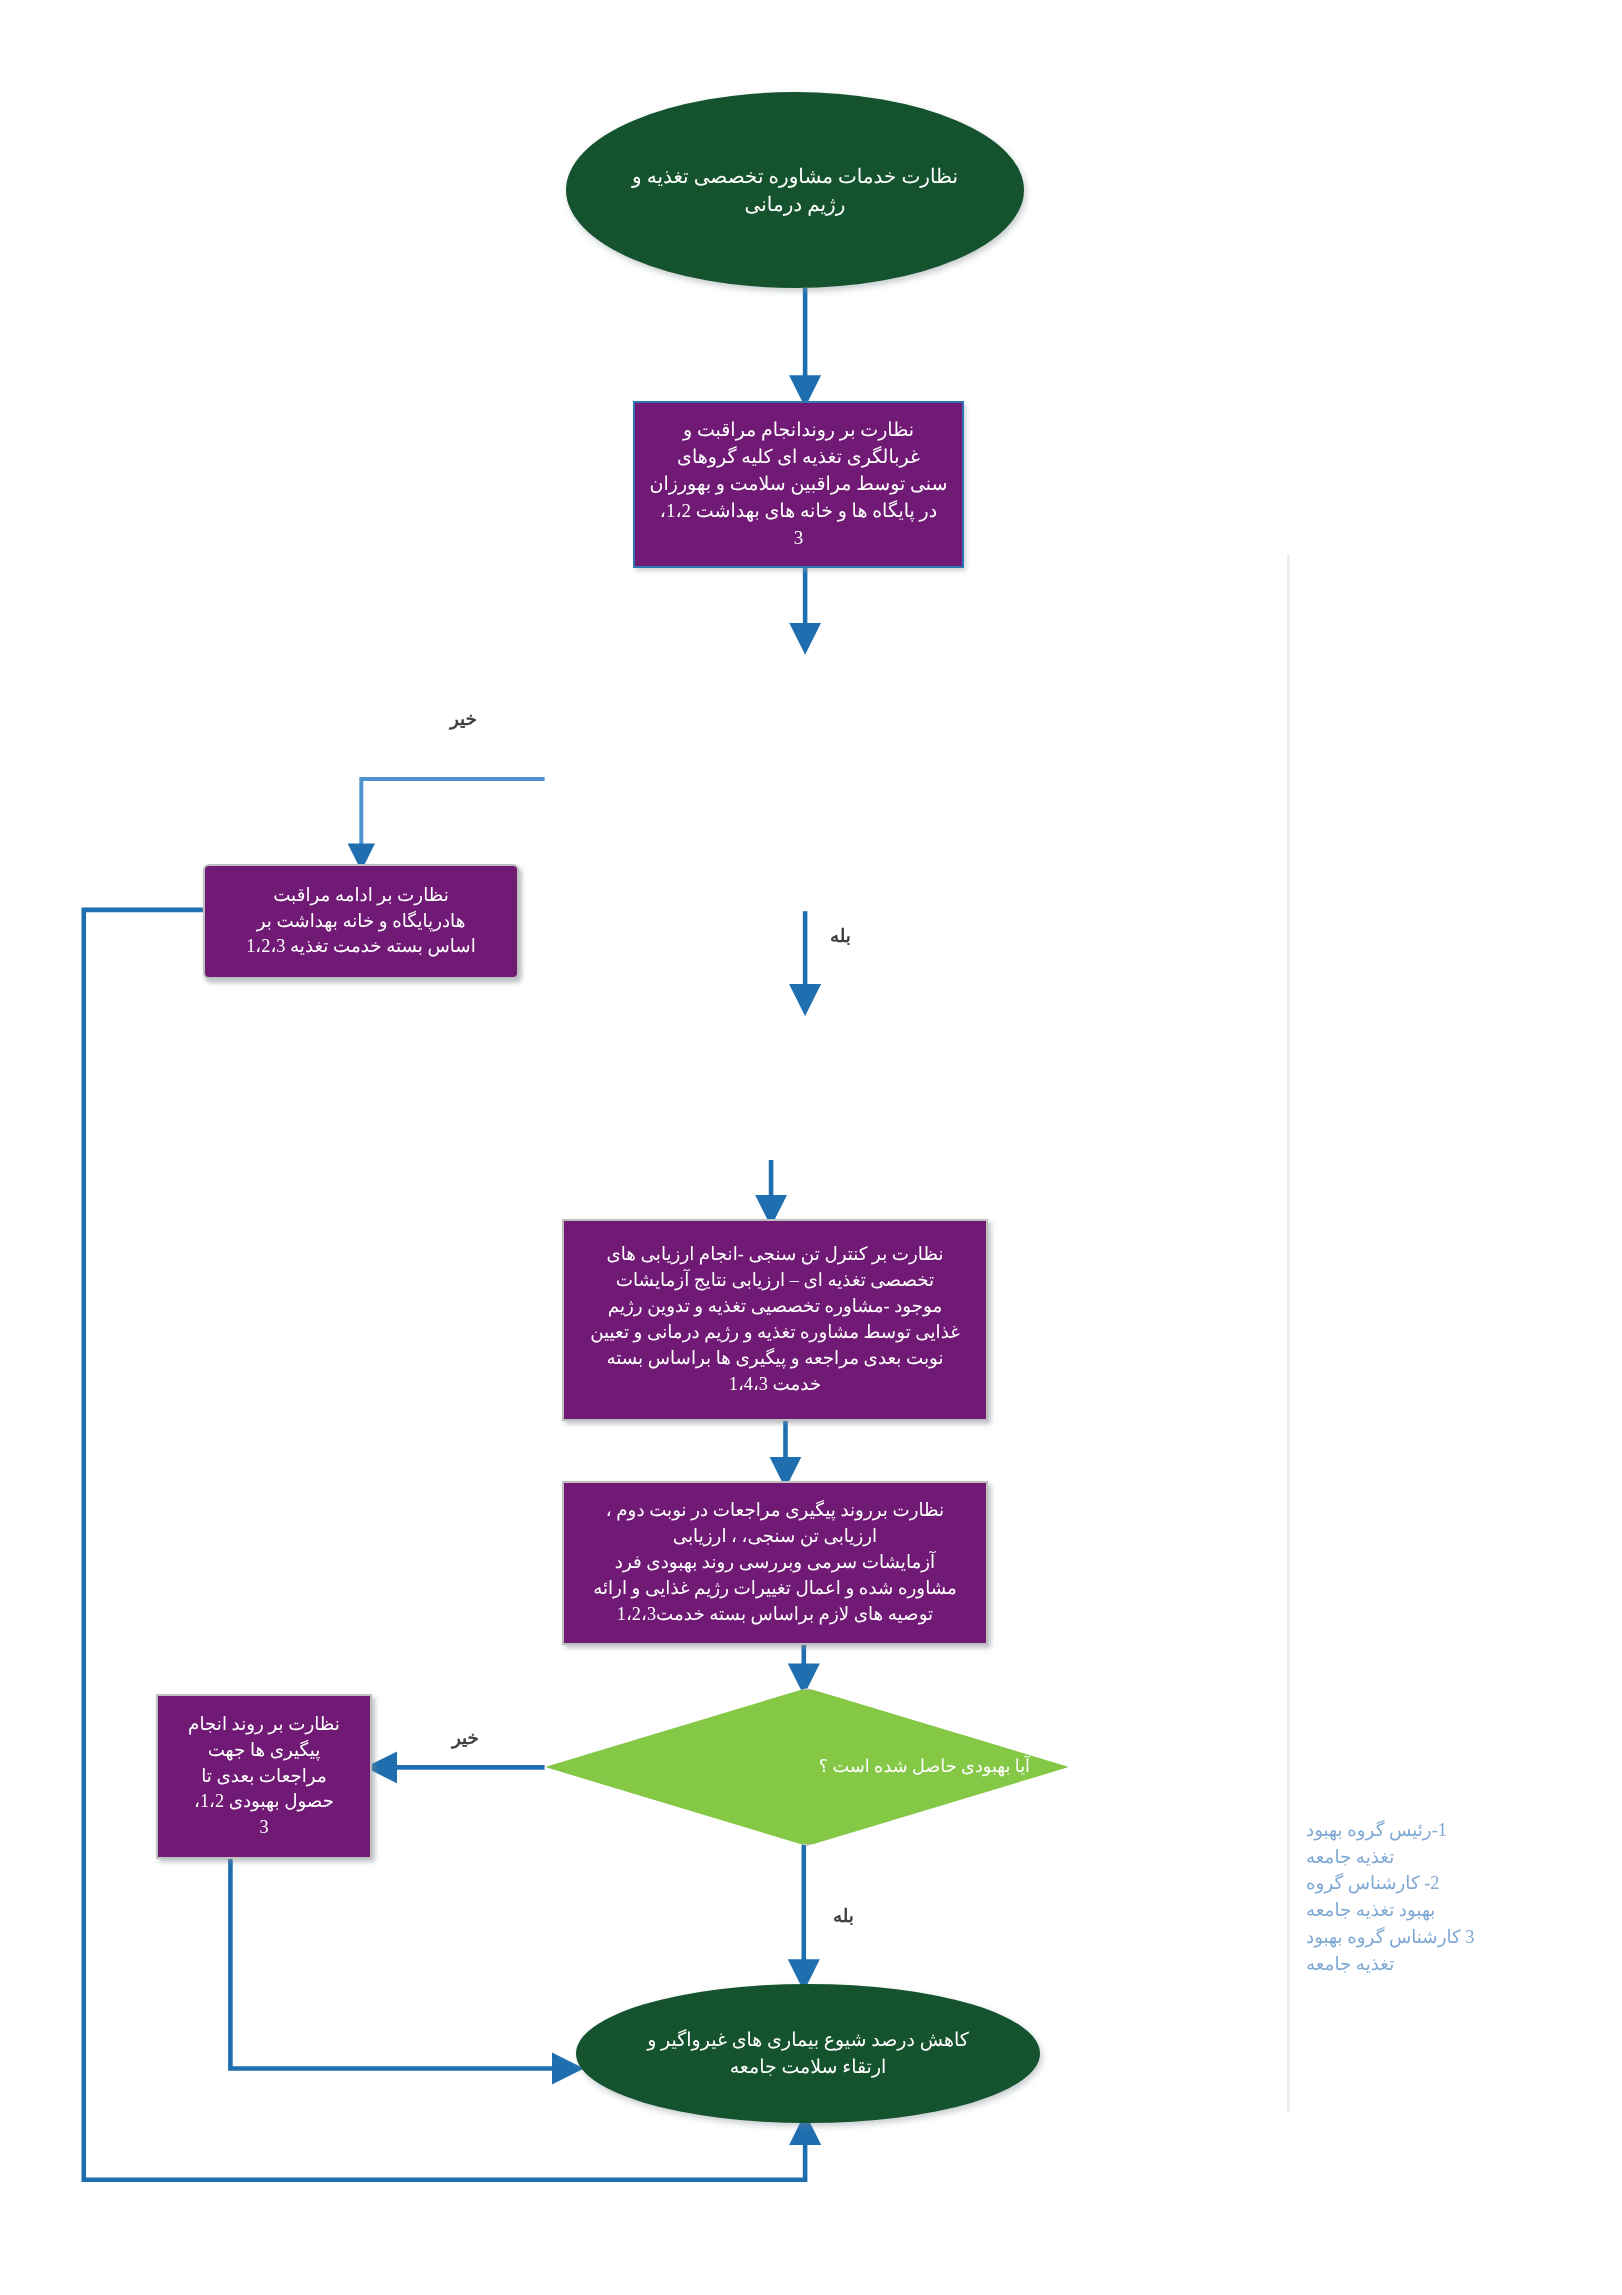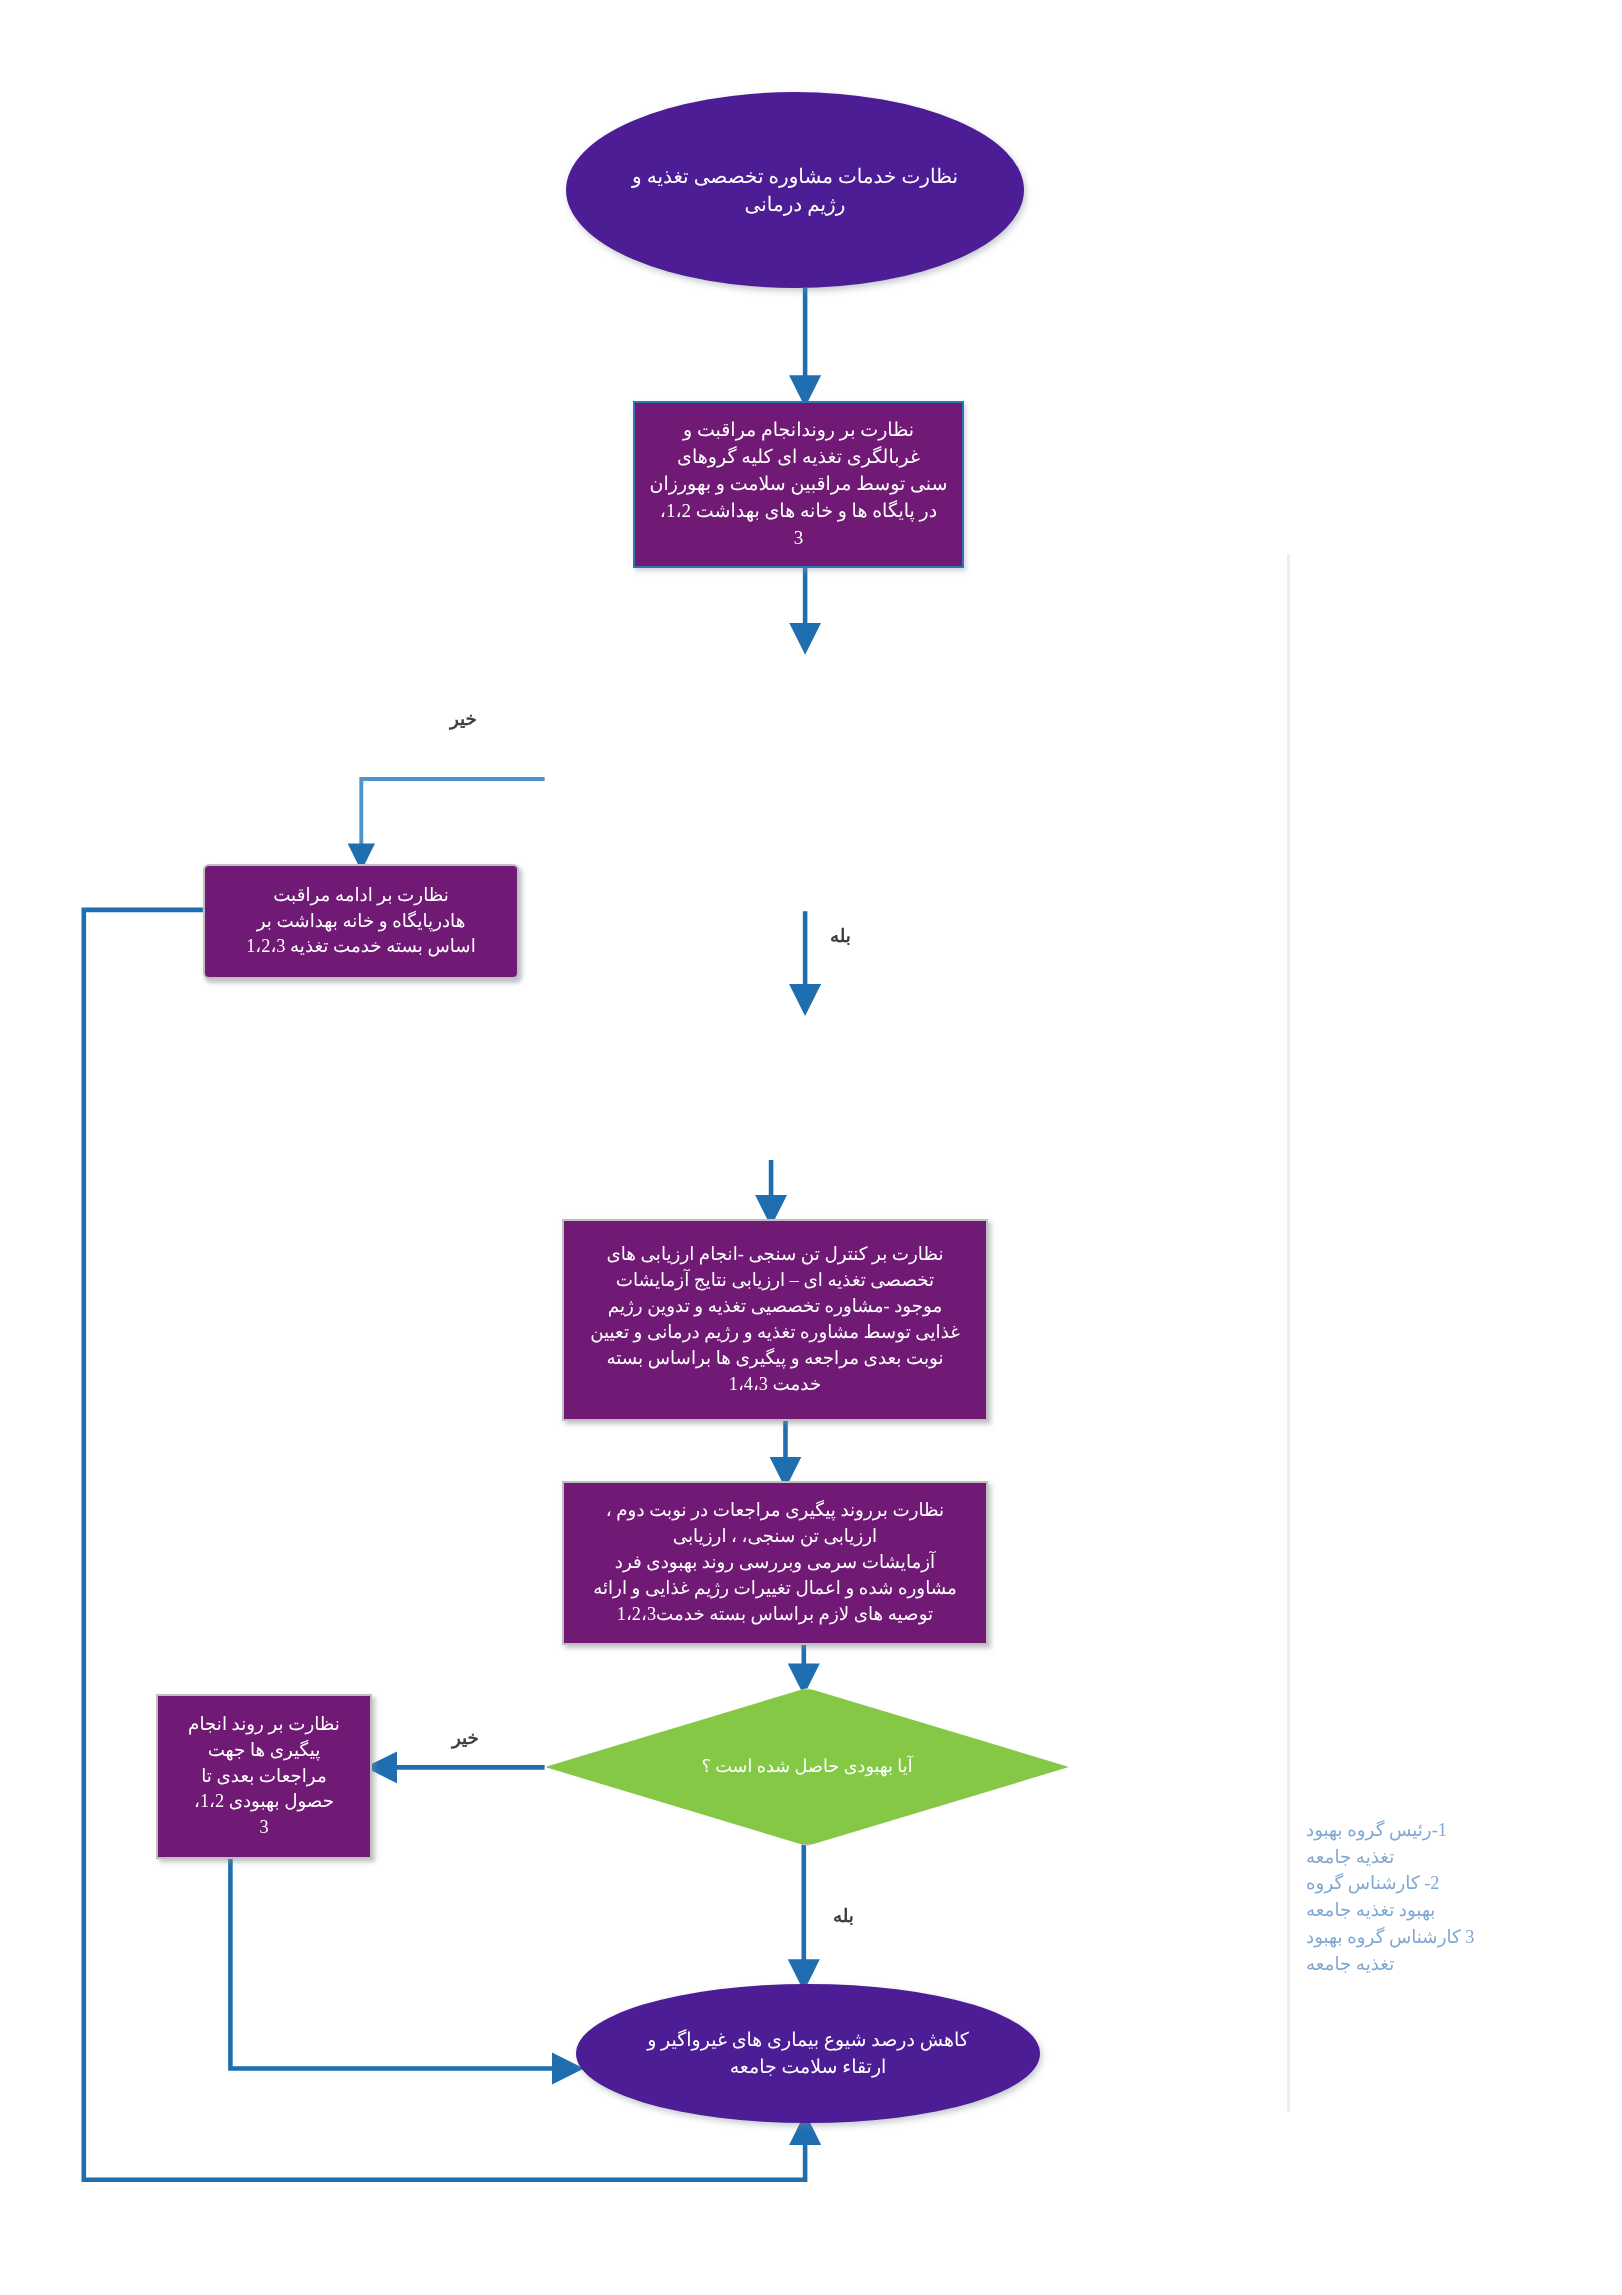--- a/index.html
+++ b/index.html
@@ -39,21 +39,21 @@
     box-sizing: border-box;
   }
   .node .txt {
     width: 100%;
     white-space: pre-line;
     line-height: 1.42;
   }
 
   
   .ellipse {
-    background: #4c1d95;
+    background: #14532d;
     border-radius: 50%;
     box-shadow: 2px 3.3px 5.9px rgba(120,130,140,0.42);
   }
 
   
   .process {
     background: #701a75;
     box-shadow: 2.6px 3.3px 4.6px rgba(130,138,146,0.5);
   }
   .process.border-blue {
@@ -177,21 +177,21 @@
   <div class="node process border-grey" style="left:562px; top:1481px; width:426px; height:164px; font-size:18.3px;">
     <span class="txt">نظارت برروند پیگیری  مراجعات در نوبت دوم ،
 ارزیابی  تن سنجی، ، ارزیابی
 آزمایشات سرمی وبررسی روند بهبودی فرد
 مشاوره شده و اعمال تغییرات رژیم غذایی و ارائه
 توصیه های لازم  براساس بسته خدمت1،2،3</span>
   </div>
 
   <div class="node decision" style="left:545px; top:1688px; width:524px; height:158px; font-size:17.7px;">
     <div class="dia"></div>
-    <span class="txt" style="padding:0 39px;">آیا بهبودی  حاصل شده است  ؟</span>
+    <span class="txt" style="padding:0 39px;text-align:right;">آیا بهبودی  حاصل شده است  ؟</span>
   </div>
 
   <div class="node process border-grey" style="left:156px; top:1694px; width:216px; height:165px; font-size:18.3px;">
     <span class="txt">نظارت بر روند انجام
 پیگیری ها جهت
 مراجعات بعدی تا
 حصول بهبودی 1،2،
 3</span>
   </div>
 

